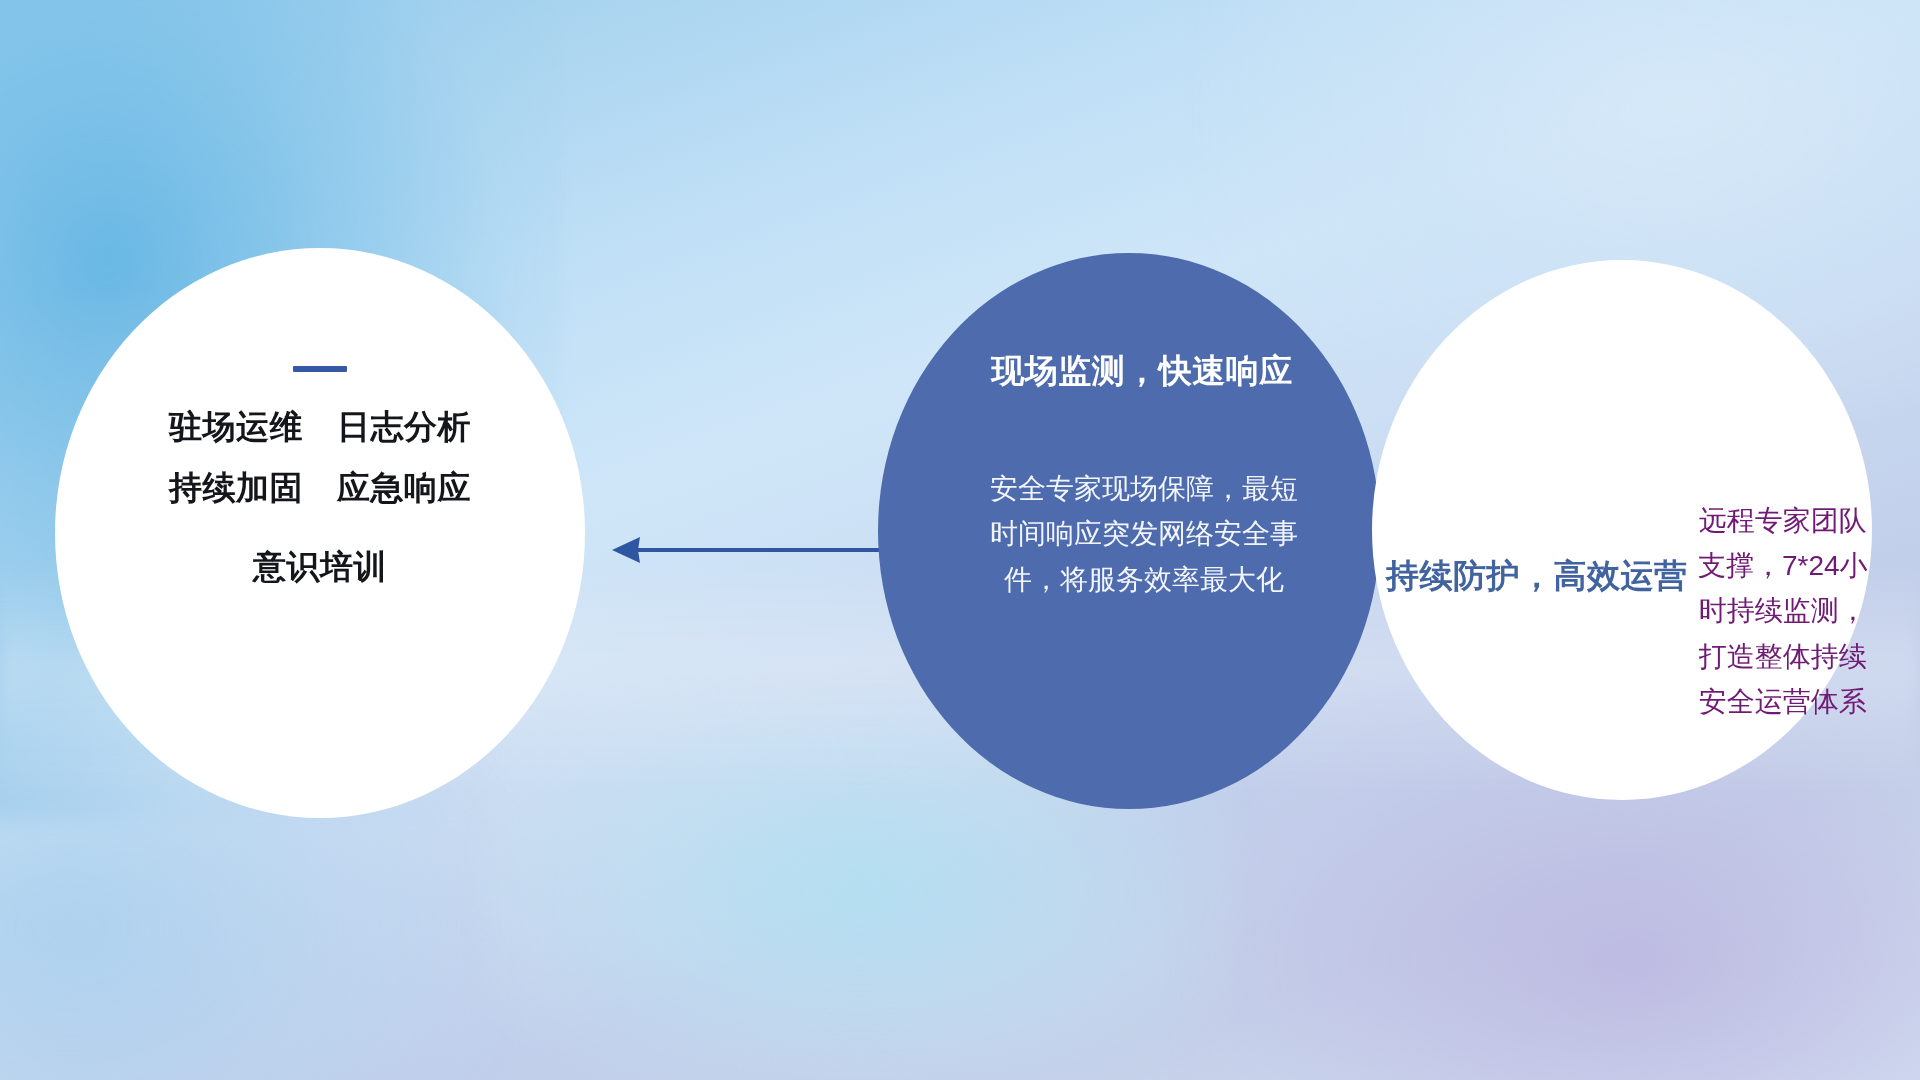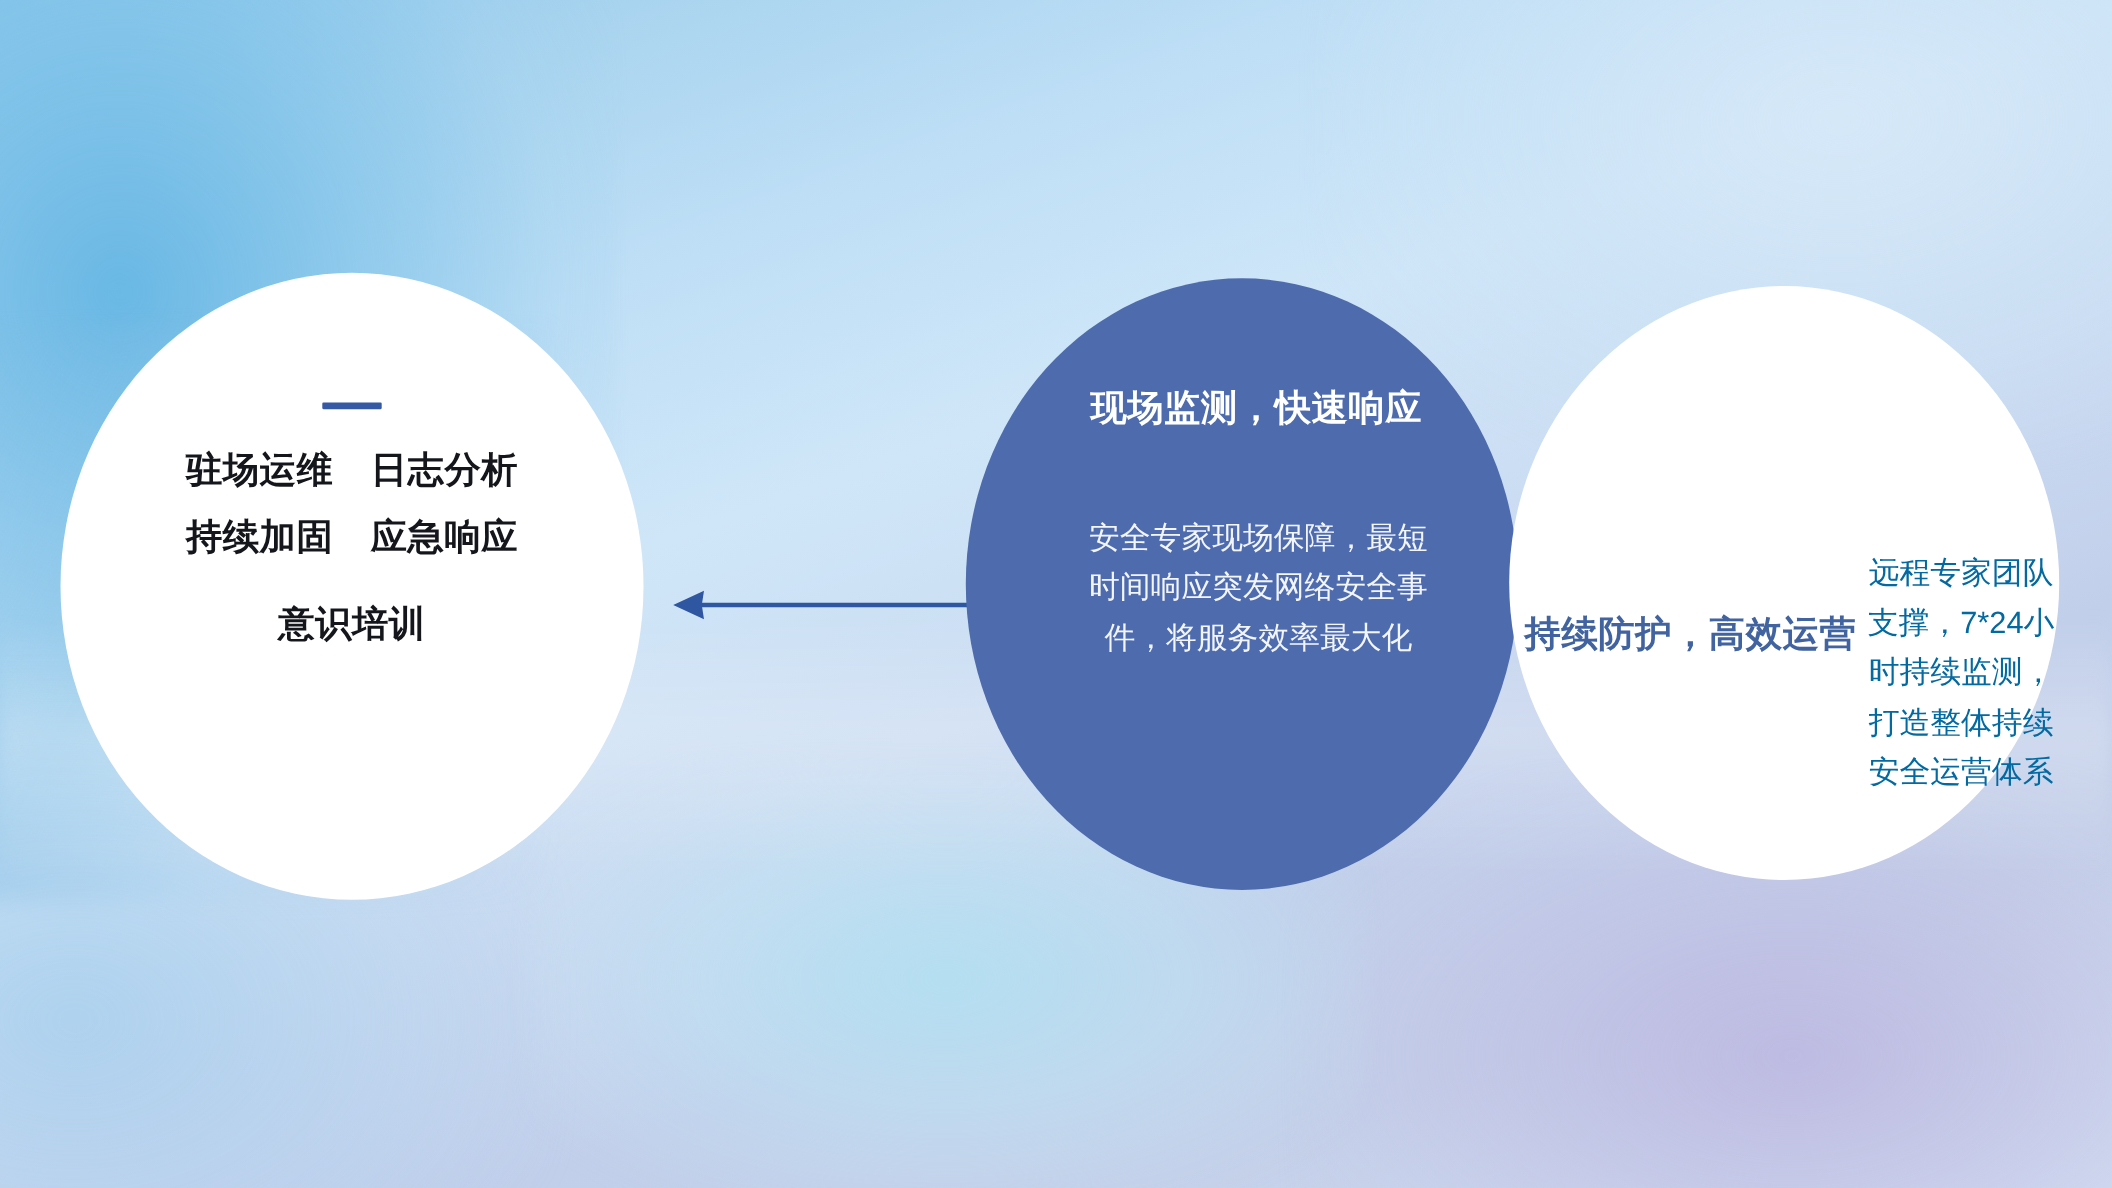--- a/index.html
+++ b/index.html
@@ -214,21 +214,21 @@
     white-space: nowrap;
     letter-spacing: 0.5px;
     margin-left: 14px;
   }
   #right-body {
     margin-top: 70px;
     width: 430px;
     margin-left: 6px;
     font-size: 28px;
     line-height: 1.62;
-    color: #0369a1;
+    color: #701a75;
     text-align: center;
   }
 
   
   #arrow {
     position: absolute;
     left: 608px;
     top: 520px;
     width: 290px;
     height: 60px;

